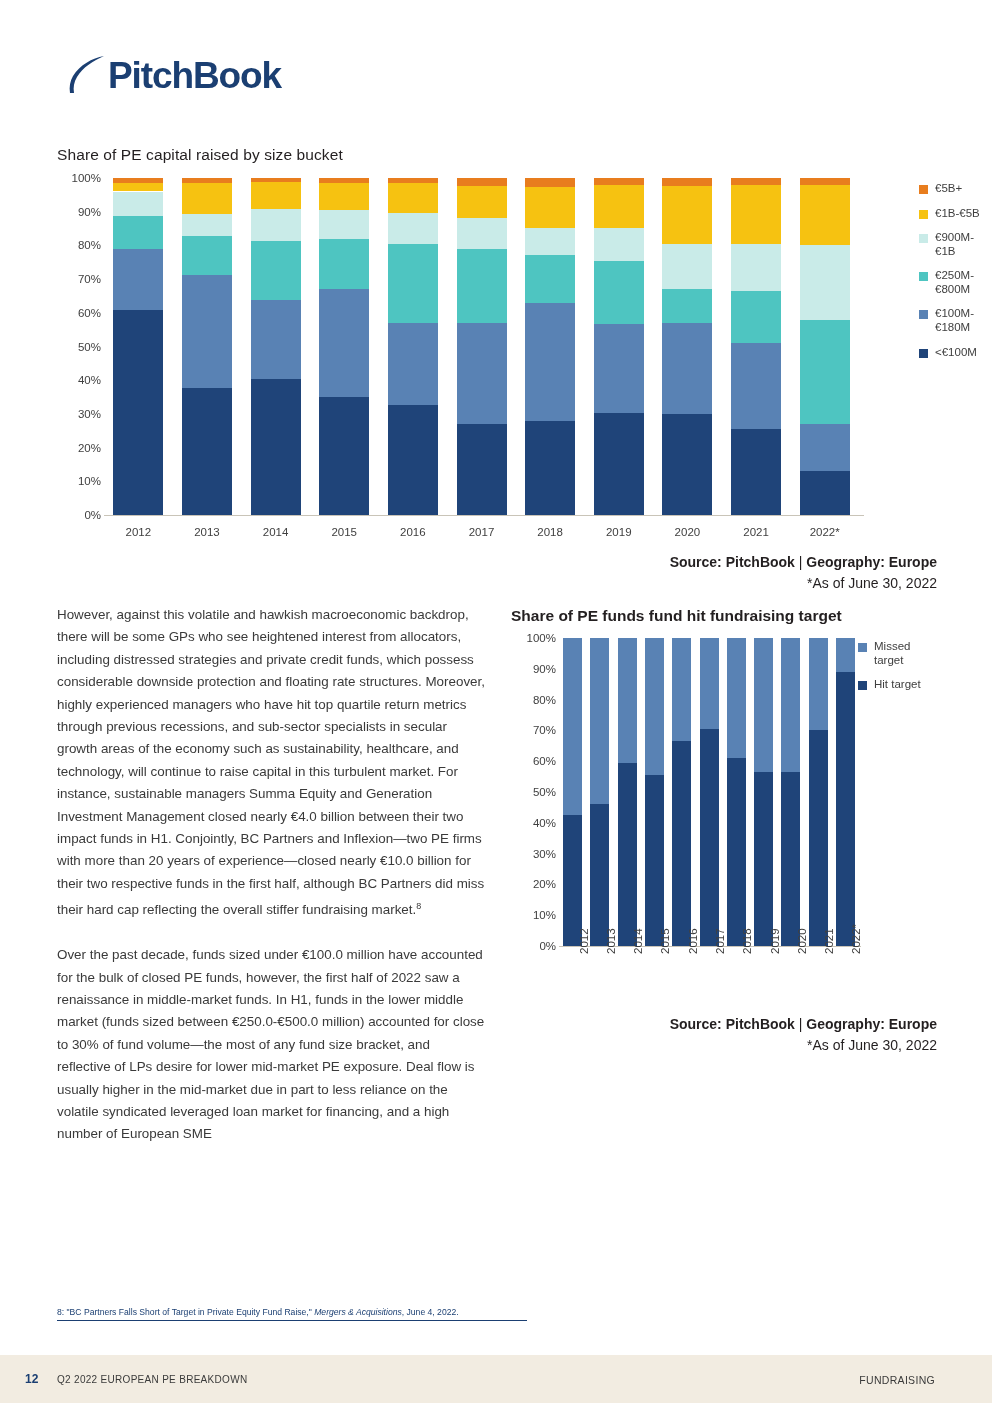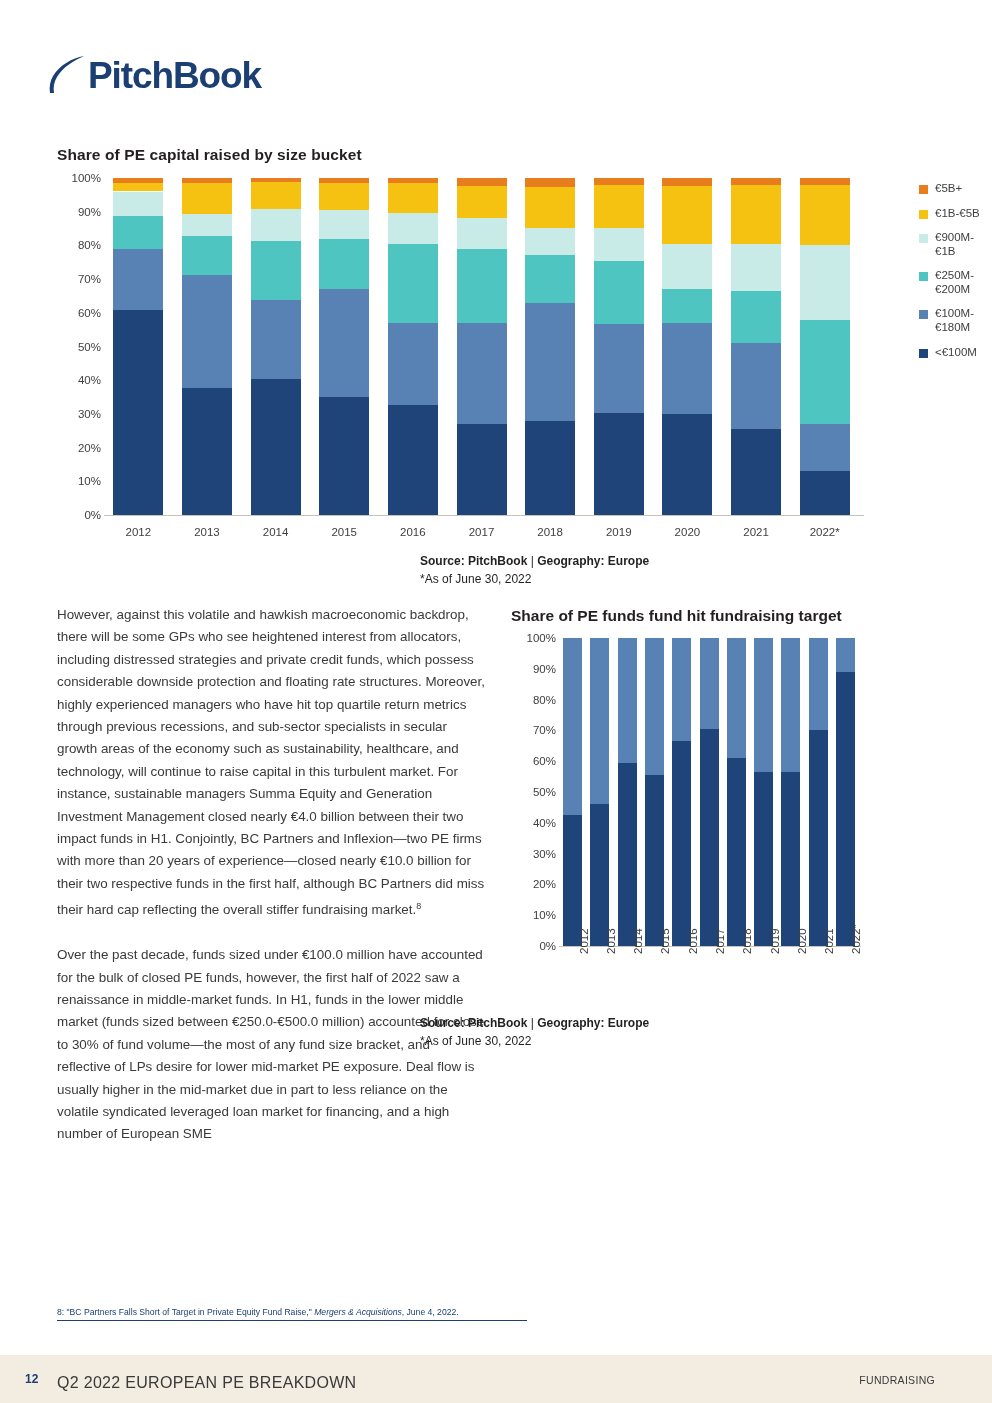--- a/index.html
+++ b/index.html
@@ -7,31 +7,31 @@
   body {
     width: 992px; height: 1403px;
     background: #ffffff;
     font-family: "Liberation Sans", sans-serif;
     color: #231f20;
     position: relative;
     overflow: hidden;
   }
 
   
-  .logo-wrap { position: absolute; left: 48px; top: 54px; display: flex; align-items: center; }
+  .logo-wrap { position: absolute; left: 68px; top: 54px; display: flex; align-items: center; }
   .logo-mark { width: 38px; height: 42px; margin-right: 2px; }
   .logo-text {
     font-size: 37px; font-weight: bold; color: #1b3f72;
     letter-spacing: -1.1px; line-height: 1;
   }
 
   
   .chart1-title {
     position: absolute; left: 57px; top: 146px;
-    font-size: 15.5px; font-weight: bold; color: #231f20;
+    font-size: 15.5px; font-weight: normal; color: #231f20;
     letter-spacing: 0.1px;
   }
   .chart1 { position: absolute; left: 57px; top: 178px; width: 880px; height: 350px; }
 
   .c1-plot {
     position: absolute; left: 47px; top: 0; width: 755px; height: 337px;
   }
   .c1-ylabels { position: absolute; left: 0; top: 0; width: 44px; height: 337px; }
   .c1-ylabels .ytick {
     position: absolute; right: 0; font-size: 11.5px; color: #404040;
@@ -51,21 +51,21 @@
     position: absolute; font-size: 11.5px; color: #404040;
     transform: translateX(-50%); white-space: nowrap;
   }
 
   .c1-legend { position: absolute; left: 862px; top: 4px; width: 120px; }
   .lg-item { display: flex; align-items: flex-start; margin-bottom: 11px; }
   .lg-sw { width: 9px; height: 9px; margin-right: 7px; margin-top: 3px; flex: 0 0 auto; }
   .lg-tx { font-size: 11.5px; color: #404040; line-height: 1.18; white-space: pre-line; }
 
   .src-note {
-    font-size: 12px; color: #231f20; text-align: left; line-height: 1.5;
+    font-size: 14px; color: #231f20; text-align: right; line-height: 1.5;
   }
   .src-note b { font-weight: bold; }
   .src1 { position: absolute; left: 420px; top: 552px; width: 517px; }
 
   
   .col-left {
     position: absolute; left: 57px; top: 604px; width: 428px;
     font-size: 13.4px; line-height: 22.4px; color: #3a3a3a;
   }
   .col-left p { margin: 0 0 22px 0; }
@@ -105,21 +105,21 @@
   .footer {
     position: absolute; left: 0; bottom: 0; width: 992px; height: 48px;
     background: #f2ece1;
   }
   .footer-page {
     position: absolute; left: 25px; top: 17px;
     font-size: 12px; font-weight: bold; color: #1b3f72;
   }
   .footer-doc {
     position: absolute; left: 57px; top: 19px;
-    font-size: 16px; color: #3a3a3a; letter-spacing: 0.3px;
+    font-size: 10px; color: #3a3a3a; letter-spacing: 0.3px;
   }
   .footer-sec {
     position: absolute; right: 57px; top: 19px;
     font-size: 10.5px; color: #3a3a3a; letter-spacing: 0.3px;
   }
 </style>
 </head>
 <body>
 
 <div class="logo-wrap">
@@ -261,21 +261,21 @@
         <span class="lg-tx">€1B-€5B</span>
       </div>
       <div class="lg-item">
         <span class="lg-sw" style="background: rgb(201, 235, 232);"></span>
         <span class="lg-tx">€900M-
 €1B</span>
       </div>
       <div class="lg-item">
         <span class="lg-sw" style="background: rgb(78, 197, 193);"></span>
         <span class="lg-tx">€250M-
-€200M</span>
+€800M</span>
       </div>
       <div class="lg-item">
         <span class="lg-sw" style="background: rgb(89, 130, 180);"></span>
         <span class="lg-tx">€100M-
 €180M</span>
       </div>
       <div class="lg-item">
         <span class="lg-sw" style="background: rgb(31, 68, 121);"></span>
         <span class="lg-tx">&lt;€100M</span>
       </div>
@@ -363,20 +363,31 @@
       <span style="left: 73.1818px; top: 2px;">2014</span>
       <span style="left: 100.455px; top: 2px;">2015</span>
       <span style="left: 127.727px; top: 2px;">2016</span>
       <span style="left: 155px; top: 2px;">2017</span>
       <span style="left: 182.273px; top: 2px;">2018</span>
       <span style="left: 209.545px; top: 2px;">2019</span>
       <span style="left: 236.818px; top: 2px;">2020</span>
       <span style="left: 264.091px; top: 2px;">2021</span>
       <span style="left: 291.364px; top: 2px;">2022*</span>
     </div>
+  <div class="c2-legend" id="c2-legend">
+      <div class="lg-item">
+        <span class="lg-sw" style="background: rgb(89, 130, 180);"></span>
+        <span class="lg-tx">Missed
+target</span>
+      </div>
+      <div class="lg-item">
+        <span class="lg-sw" style="background: rgb(31, 68, 121);"></span>
+        <span class="lg-tx">Hit target</span>
+      </div>
+    </div>
 </div>
 
 <div class="src-note src2">
   <div><b>Source: PitchBook</b>
    <span>|</span>
    <b>Geography: Europe</b></div>
   <div>*As of June 30, 2022</div>
 </div>
 
 <div class="footnote">

